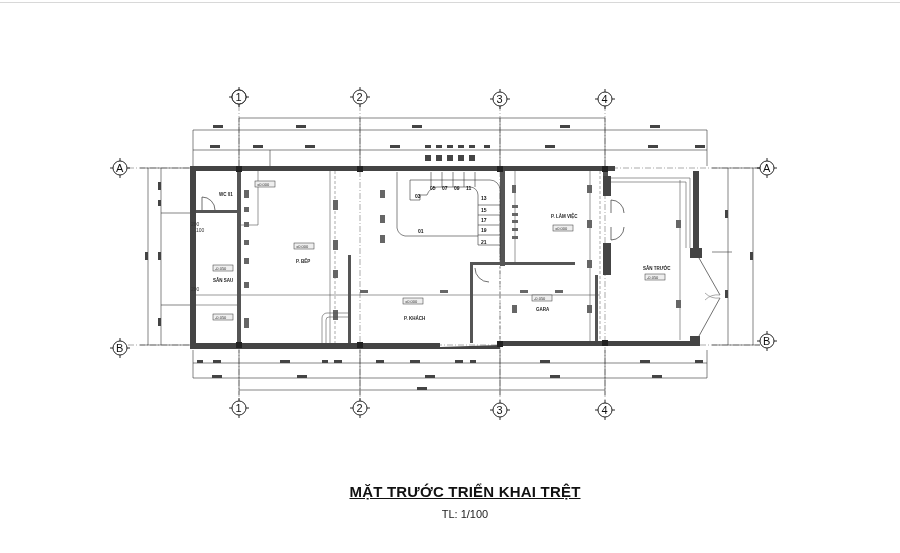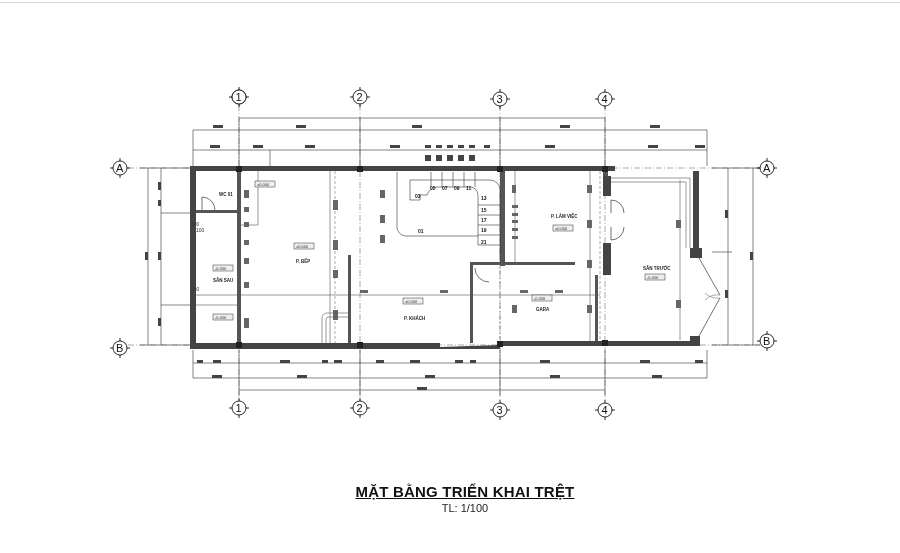--- a/index.html
+++ b/index.html
@@ -1,21 +1,21 @@
 <!DOCTYPE html>
 <html><head>
   <meta charset="utf-8">
   <style>
     html, body { margin: 0; padding: 0; background: #ffffff; }
     body { width: 900px; height: 553px; position: relative; overflow: hidden; font-family: "Liberation Sans", sans-serif; }
     .topline { position: absolute; left: 0; top: 2px; width: 900px; height: 1px; background: #d8d8d8; }
     svg.plan { position: absolute; left: 0; top: 0; }
     .title-block { position: absolute; left: 0; top: 483px; width: 900px; text-align: center; }
     .title { display: inline-block; font-weight: bold; font-size: 15px; color: #111; text-decoration: underline; letter-spacing: 0.2px; margin-left: 30px; }
-    .scale { display: block; font-size: 11px; color: #222; margin-top: 1px; margin-left: 30px; }
+    .scale { display: block; font-size: 11px; color: #222; margin-top: 7px; margin-left: 30px; }
     .room-label { font-family: "Liberation Sans", sans-serif; font-size: 4.5px; font-weight: bold; fill: #222; }
     .lvl { font-family: "Liberation Sans", sans-serif; font-size: 4px; fill: #333; }
     .axis-txt { font-family: "Liberation Sans", sans-serif; font-size: 11px; fill: #111; }
     .dim-txt { font-family: "Liberation Sans", sans-serif; font-size: 5px; fill: #333; }
     .stair-num { font-family: "Liberation Sans", sans-serif; font-size: 5px; fill: #111; font-weight: bold; }
   </style>
 </head>
 <body>
 
 <div class="topline"></div>
@@ -410,15 +410,15 @@
   </g>
 
   <g>
     <text class="dim-txt" x="191" y="226" fill="#222">200</text>
     <text class="dim-txt" x="196" y="232" fill="#222">100</text>
     <text class="dim-txt" x="191" y="291" fill="#222">200</text>
   </g>
 </svg>
 
 <div class="title-block">
-  <span class="title">MẶT BẰNG TRIỂN KHAI TRỆT</span>
+  <span class="title">MẶT TRƯỚC TRIỂN KHAI TRỆT</span>
   <span class="scale">TL: 1/100</span>
 </div>
 
 </body></html>

